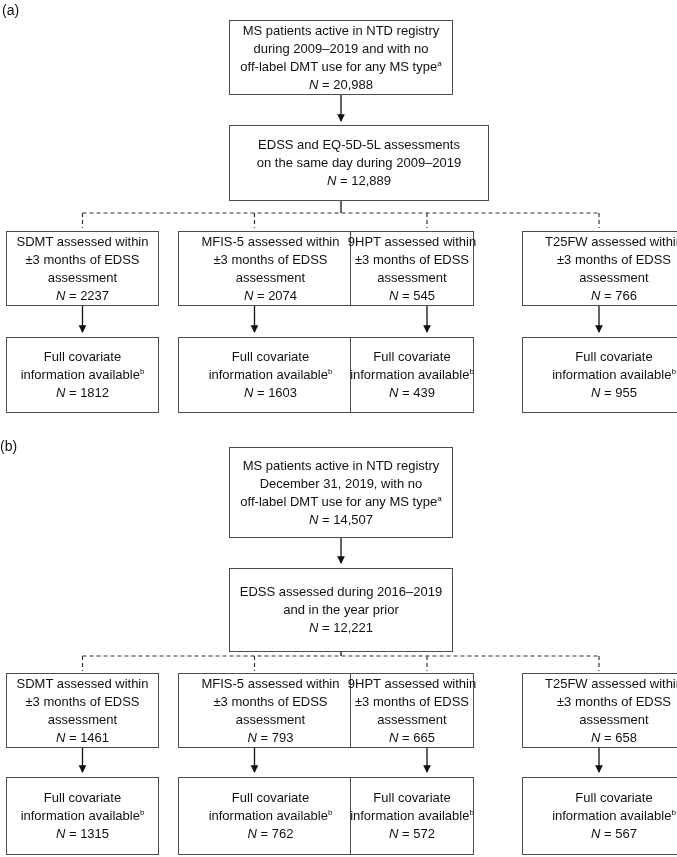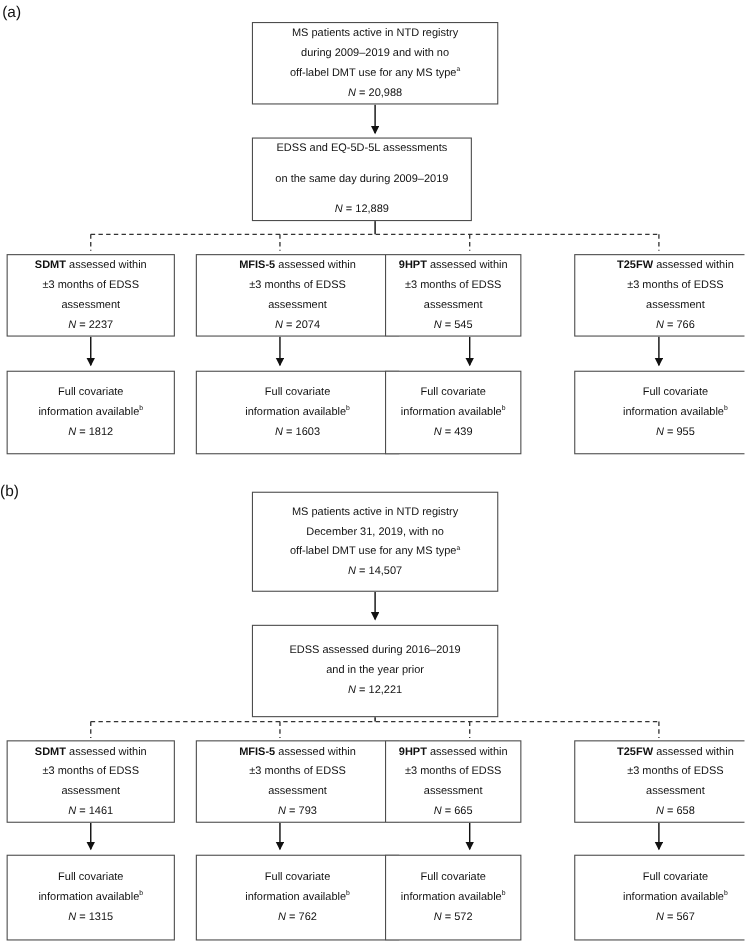--- a/index.html
+++ b/index.html
@@ -7,32 +7,32 @@
   body { font-family:"Liberation Sans", sans-serif; color:#111111; }
   .canvas { position:relative; width:677px; height:857px; background:#ffffff; overflow:hidden; }
   .panel-label { position:absolute; font-size:14px; color:#111111; }
   .box {
     position:absolute;
     border:1.3px solid #4d4d4d;
     background:#ffffff;
     display:flex; flex-direction:column;
     justify-content:center; align-items:center;
     text-align:center;
-    font-size:10px; line-height:18px;
+    font-size:13px; line-height:18px;
     overflow:visible;
   }
   .box .ln { white-space:nowrap; }
   .nit { font-style:italic; font-weight:normal; }
   sup { font-size:0.62em; vertical-align:super; line-height:0; }
-  b { font-weight:bold;margin-top:13px; }
+  b { font-weight:normal;margin-top:13px; }
   svg.connectors { position:absolute; left:0; top:0; width:677px; height:857px; }
 
   
   .b1a { left:229px; top:20px;  width:224px; height:75px; }
-  .b2a { left:229px; top:125px; width:200px; height:76px;justify-content:space-between; }
+  .b2a { left:229px; top:125px; width:260px; height:76px; }
   .r1a { top:231px; height:75px; }
   .r2a { top:337px; height:76px; }
   
   .b1b { left:229px; top:447px; width:224px; height:91px; }
   .b2b { left:229px; top:568px; width:224px; height:84px; }
   .r1b { top:673px; height:75px; }
   .r2b { top:777px; height:78px; }
   
   .c1 { left:6px;   width:153px; }
   .c2 { left:178px; width:185px; }

